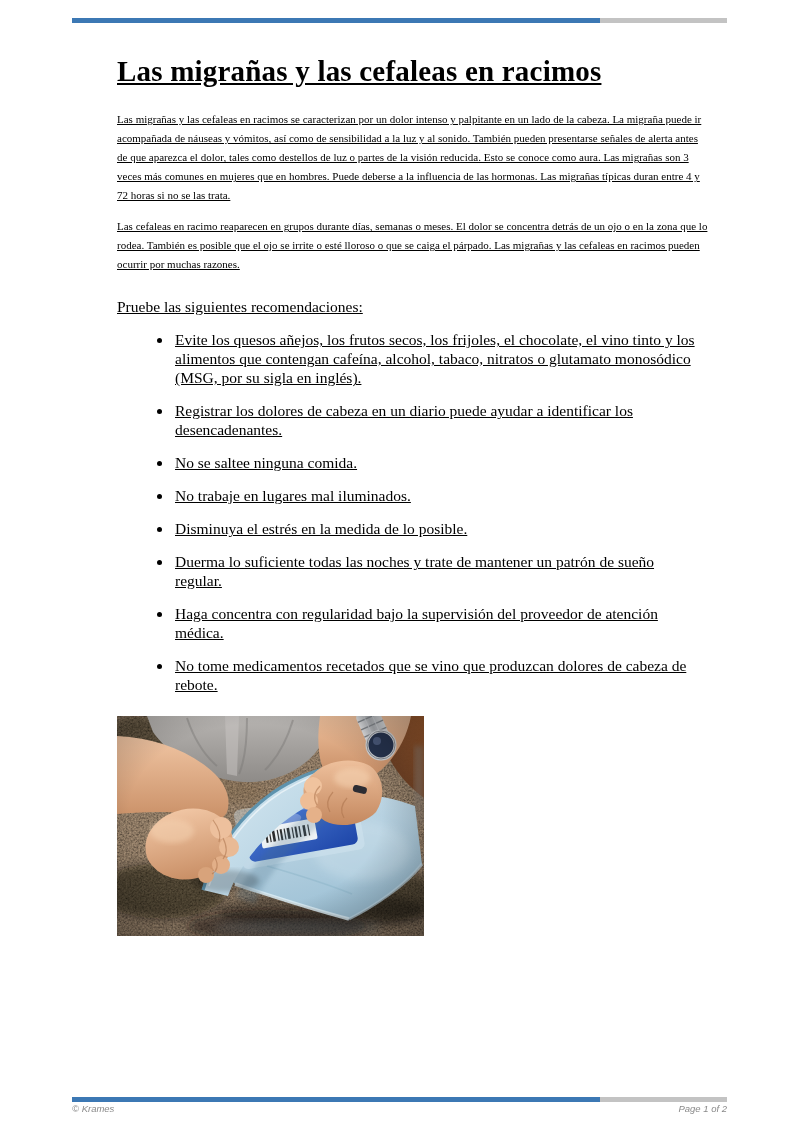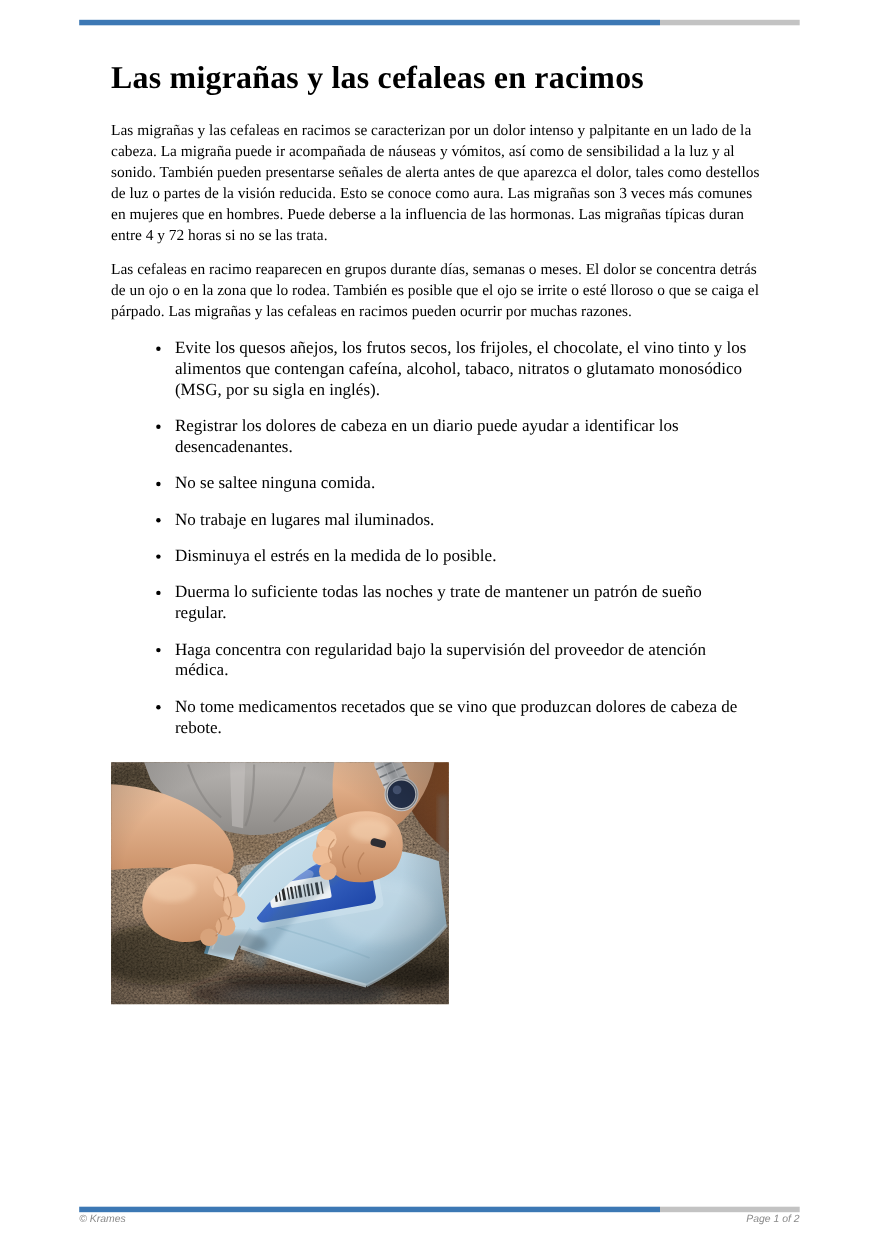--- a/index.html
+++ b/index.html
@@ -20,35 +20,36 @@
     height: 5px;
     display: flex;
   }
   .rule-top { top: 18px; }
   .rule-bottom { top: 1097px; }
   .rule .blue { width: 528px; height: 100%; background: #3c78b4; }
   .rule .gray { flex: 1; height: 100%; background: #c3c3c3; }
 
   .content {
     position: absolute;
-    left: 101px;
+    left: 117px;
     top: 55px;
     width: 594px;
+    text-decoration: underline;
   }
   h1.doc-title {
     margin: 0;
     font-size: 29px;
     font-weight: 700;
     line-height: 1.12;
     letter-spacing: 0.2px;
   }
   .paras { margin-top: 23px; }
   .paras p {
     margin: 0 0 12px 0;
-    font-size: 14px;
+    font-size: 11px;
     line-height: 19px;
   }
   h2.section-heading {
     margin: 17px 0 0 0;
     font-size: 22.5px;
     font-weight: 700;
     line-height: 1.15;
   }
   p.list-intro {
     margin: 23px 0 0 0;
@@ -100,20 +101,21 @@
   <div class="content">
 
     <h1 class="doc-title">Las migrañas y las cefaleas en racimos</h1>
 
     <div class="paras">
         <p>Las migrañas y las cefaleas en racimos se caracterizan por un dolor intenso y palpitante en un lado de la cabeza. La migraña puede ir acompañada de náuseas y vómitos, así como de sensibilidad a la luz y al sonido. También pueden presentarse señales de alerta antes de que aparezca el dolor, tales como destellos de luz o partes de la visión reducida. Esto se conoce como aura. Las migrañas son 3 veces más comunes en mujeres que en hombres. Puede deberse a la influencia de las hormonas. Las migrañas típicas duran entre 4 y 72 horas si no se las trata.</p>
         <p>Las cefaleas en racimo reaparecen en grupos durante días, semanas o meses. El dolor se concentra detrás de un ojo o en la zona que lo rodea. También es posible que el ojo se irrite o esté lloroso o que se caiga el párpado. Las migrañas y las cefaleas en racimos pueden ocurrir por muchas razones.</p>
       </div>
 
 
+    <p class="list-intro">Pruebe las siguientes recomendaciones:</p>
 
     <ul class="bullet-list">
         <li>Evite los quesos añejos, los frutos secos, los frijoles, el chocolate, el vino tinto y los alimentos que contengan cafeína, alcohol, tabaco, nitratos o glutamato monosódico (MSG, por su sigla en inglés).</li>
         <li>Registrar los dolores de cabeza en un diario puede ayudar a identificar los desencadenantes.</li>
         <li>No se saltee ninguna comida.</li>
         <li>No trabaje en lugares mal iluminados.</li>
         <li>Disminuya el estrés en la medida de lo posible.</li>
         <li>Duerma lo suficiente todas las noches y trate de mantener un patrón de sueño regular.</li>
         <li>Haga concentra con regularidad bajo la supervisión del proveedor de atención médica.</li>
         <li>No tome medicamentos recetados que se vino que produzcan dolores de cabeza de rebote.</li>

